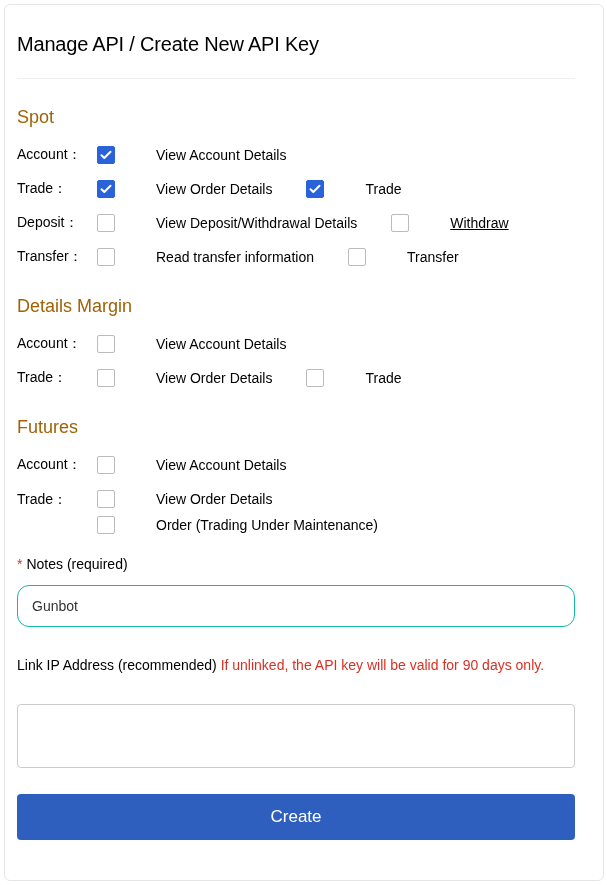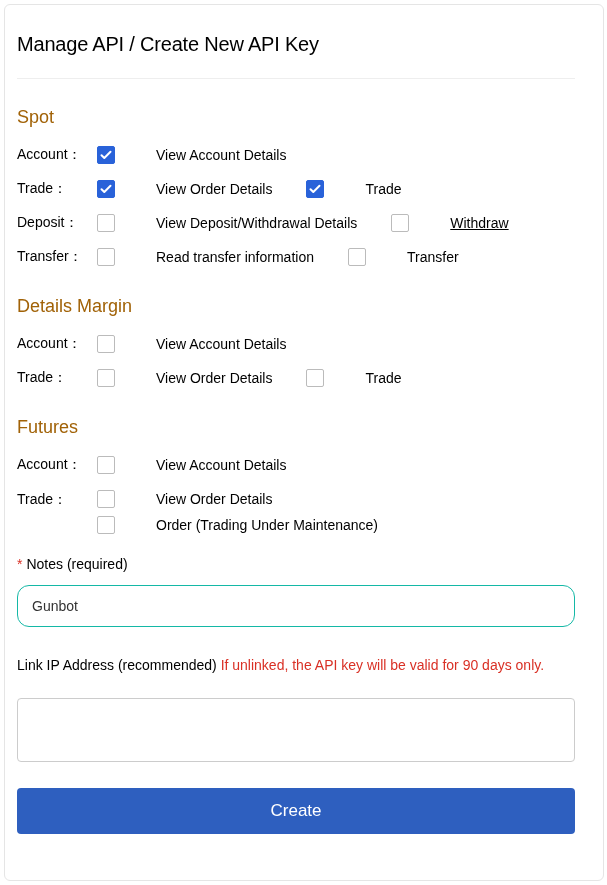--- a/index.html
+++ b/index.html
@@ -104,21 +104,21 @@
     border: 1px solid #14b8a6;
     border-radius: 12px;
     padding: 0 14px;
     font-size: 14px;
     color: #333;
   }
   .link-ip-label {
     font-size: 14px;
     color: #000;
     margin-top: 28px;
-    margin-bottom: 22px;
+    margin-bottom: 28px;
     line-height: 1.5;
   }
   .warn { color: #d93025; }
   .textarea {
     width: 100%;
     height: 64px;
     border: 1px solid #ccc;
     border-radius: 4px;
     padding: 10px 14px;
     font-size: 14px;

